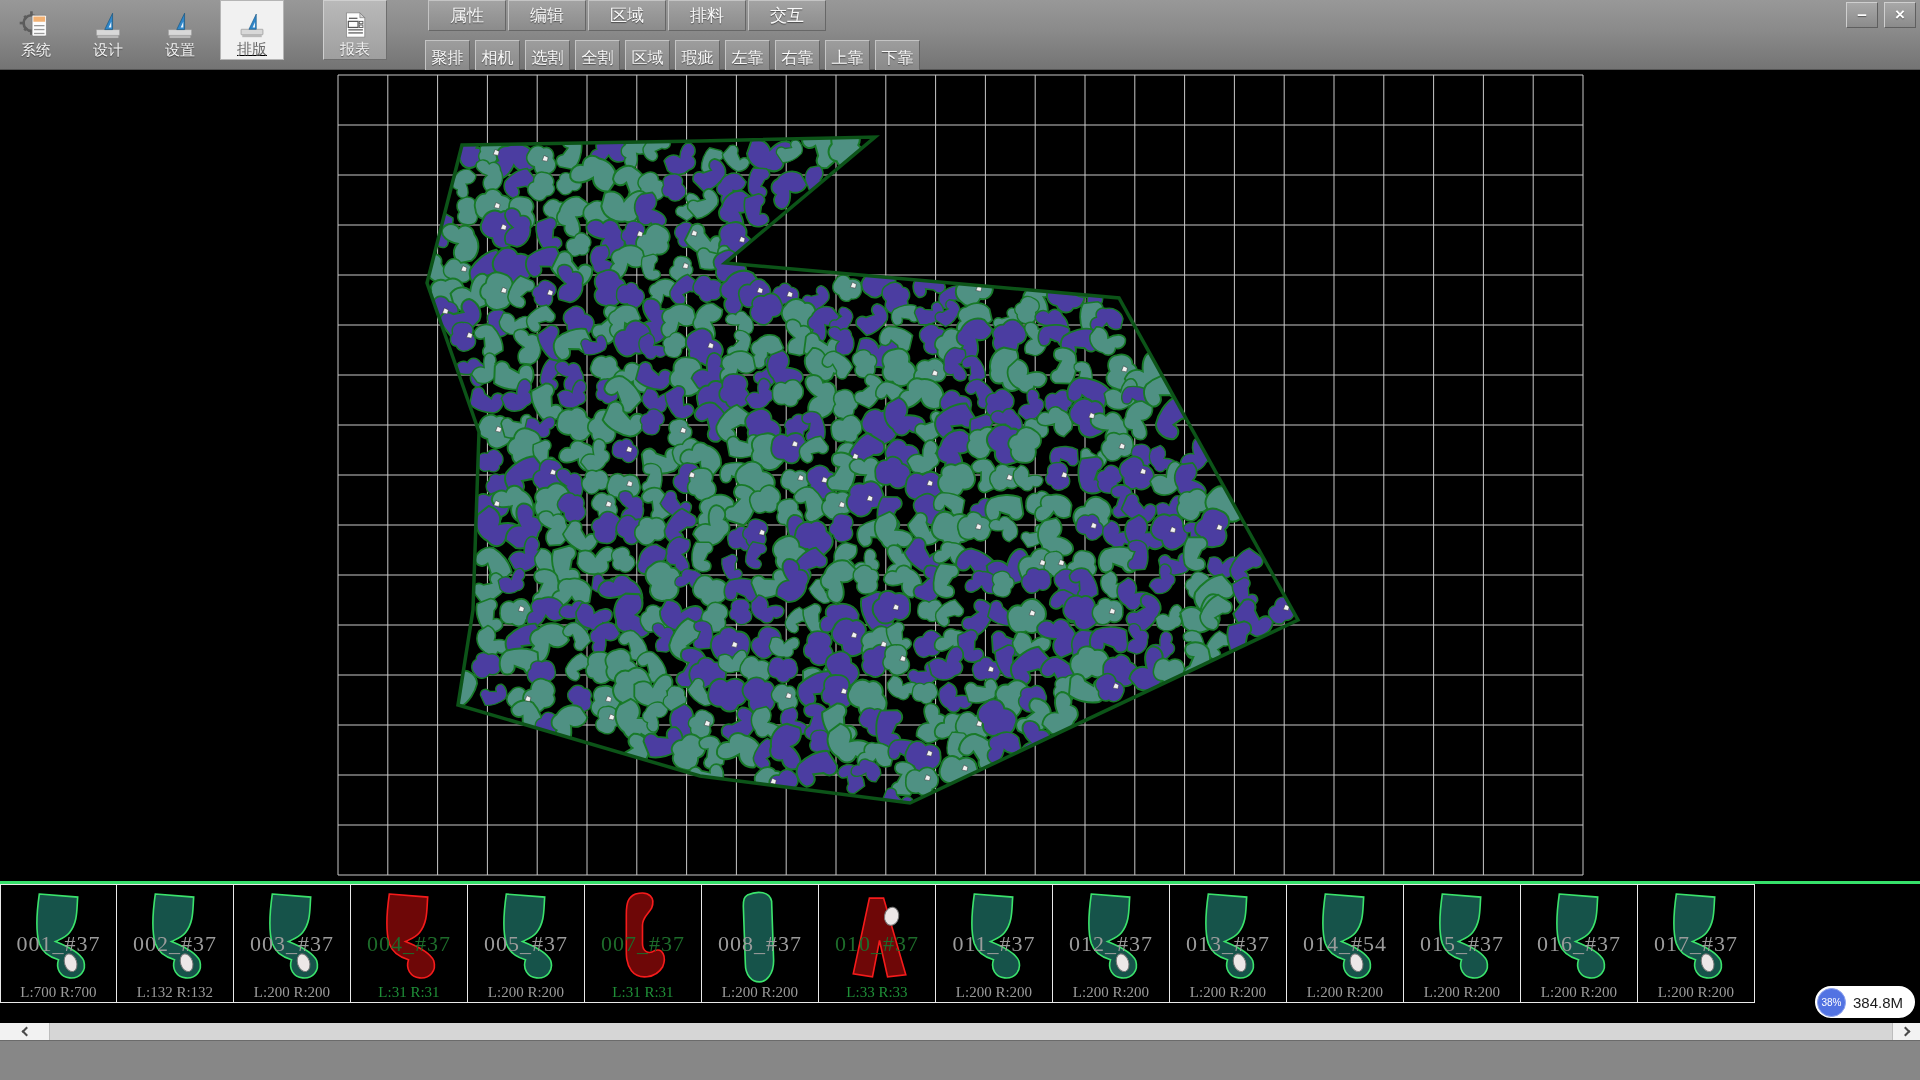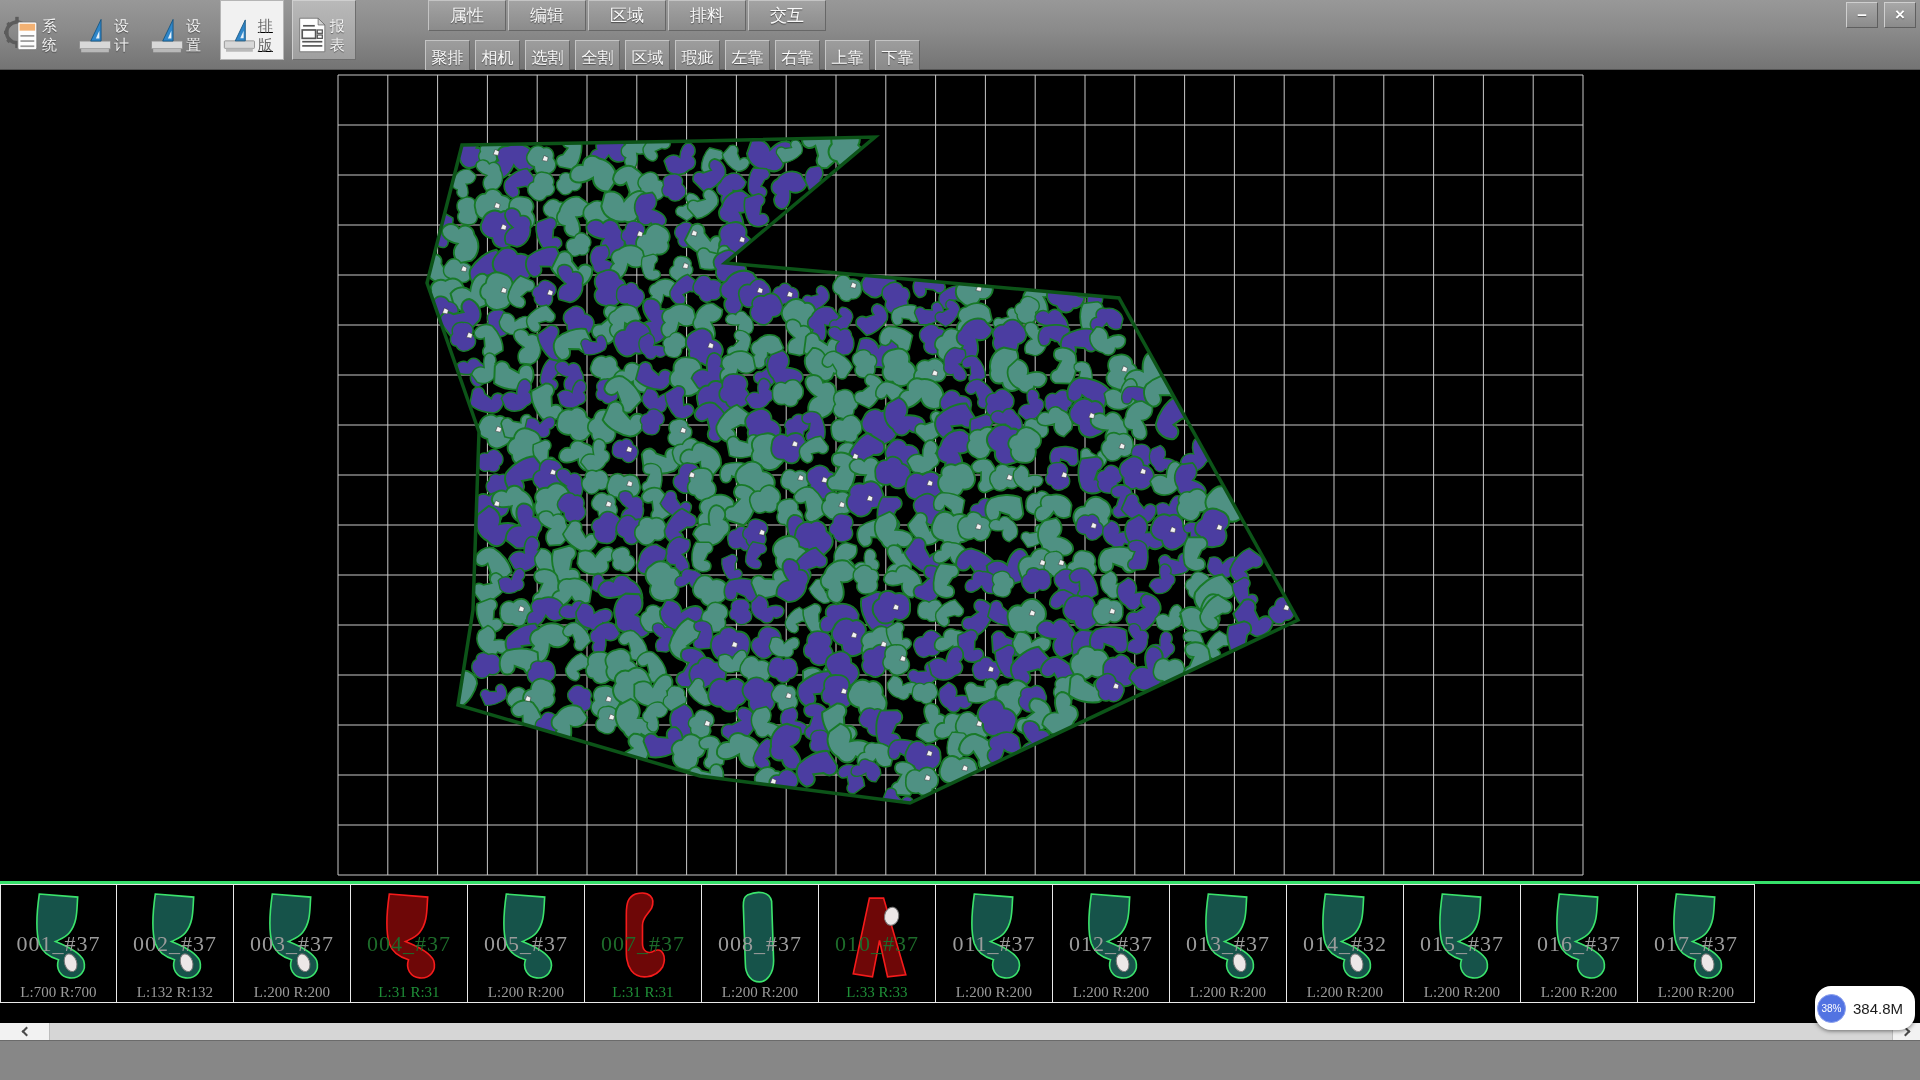--- a/index.html
+++ b/index.html
@@ -4,28 +4,28 @@
 <style>
   * { margin:0; padding:0; box-sizing:border-box; }
   html,body { width:1920px; height:1080px; overflow:hidden; background:#000;
     font-family:"Liberation Sans", sans-serif; }
   .app { position:relative; width:1920px; height:1080px; }
 
   
   .topbar { position:relative; width:1920px; height:70px;
     background:linear-gradient(#989898,#8a8a8a 45%,#747474); border-bottom:1px solid #555; }
   .bigbtns { position:absolute; left:4px; top:0; height:70px; display:flex; }
-  .bigbtn { width:64px; height:60px; margin-right:8px; display:flex; flex-direction:row;
+  .bigbtn { width:64px; height:60px; margin-right:8px; display:flex; flex-direction:column;
     align-items:center; justify-content:flex-start; padding-top:10px; cursor:default; }
   .bigbtn .blabel { font-size:15px; color:#f4f4f4; margin-top:1px;
     text-shadow:0 1px 1px rgba(0,0,0,.45); }
   .bigbtn.active { background:#f1f1f1; border:1px solid #b5b5b5;text-decoration:underline; }
   .bigbtn.active .blabel { color:#6a6a6a; text-shadow:none; }
   .bigbtn.boxed { background:linear-gradient(#b9b9b9,#9f9f9f); border:1px solid #cfcfcf;
-    border-right-color:#6e6e6e; border-bottom-color:#6e6e6e; }
+    border-right-color:#6e6e6e; border-bottom-color:#6e6e6e;margin-left:31px; }
   .bicon { width:44px; height:46px; }
 
   .menubar { position:absolute; left:428px; top:0; height:31px; display:flex; }
   .menu-item { width:78px; height:31px; margin-right:2px; display:flex; align-items:center;
     justify-content:center; font-size:17px; color:#fafafa; text-shadow:0 1px 1px rgba(0,0,0,.5);
     background:linear-gradient(#a3a3a3,#8b8b8b); border:1px solid;
     border-color:#c4c4c4 #676767 #676767 #c4c4c4; cursor:default; }
 
   .toolrow { position:absolute; left:425px; top:40px; height:37px; display:flex; }
   .tool-btn { width:45px; height:36px; margin-right:5px; display:flex; align-items:center;
@@ -55,21 +55,21 @@
   .thumb .tnum { position:absolute; left:0; right:0; top:46px; text-align:center;
     font-family:"Liberation Serif", serif; font-size:22px; letter-spacing:1px; color:#9b9b9b; }
   .thumb .tlr { position:absolute; left:0; right:0; bottom:1px; text-align:center;
     font-family:"Liberation Serif", serif; font-size:15px; color:#9b9b9b; }
   .thumb.red .tnum { color:#1d6b2a; }
   .thumb.red .tlr { color:#1f9038; }
 
   .strip-under { width:1920px; height:20px; background:#000; position:relative; }
 
   
-  .membadge { position:absolute; right:5px; top:-17px; height:44px; background:#fff;
+  .membadge { position:absolute; right:5px; top:-17px; height:32px; background:#fff;
     border-radius:16px; display:flex; align-items:center; padding:0 12px 0 2px;
     box-shadow:0 1px 4px rgba(0,0,0,.5); z-index:5;text-align:center; }
   .membadge .pct { width:29px; height:29px; border-radius:50%; background:#5273e2;
     border:1px solid #8ba0ee; color:#fff; font-size:10px; display:flex; align-items:center;
     justify-content:center; margin-right:7px; }
   .membadge .mval { font-size:15px; color:#1c1c1c; }
 
   
   .hscroll { position:relative; width:1920px; height:17px; background:#d6d6d6; }
   .hs-btn { position:absolute; top:0; width:50px; height:17px; background:#f2f2f2;
@@ -933,21 +933,21 @@
           <ellipse cx="61" cy="74" rx="6" ry="9" fill="#ece7e7" stroke="#777" stroke-width="1" transform="rotate(-18 61 74)"></ellipse>
         </svg>
       <div class="tnum">013_#37</div>
       <div class="tlr">L:200 R:200</div>
     </div>
     <div class="thumb teal">
       <svg class="tpic" viewBox="0 0 100 100">
           <path d="M30,6 L68,9 C67,22 68,34 60,44 C56,49 50,51 46,53 C56,57 70,63 74,72 C77,82 70,90 60,89 C51,88 46,80 49,71 C42,69 33,64 30,55 C26,42 28,20 30,6 Z" fill="#16534a" stroke="#3be36c" stroke-width="1.6"></path>
           <ellipse cx="61" cy="74" rx="6" ry="9" fill="#ece7e7" stroke="#777" stroke-width="1" transform="rotate(-18 61 74)"></ellipse>
         </svg>
-      <div class="tnum">014_#32</div>
+      <div class="tnum">014_#54</div>
       <div class="tlr">L:200 R:200</div>
     </div>
     <div class="thumb teal">
       <svg class="tpic" viewBox="0 0 100 100">
           <path d="M30,6 L68,9 C67,22 68,34 60,44 C56,49 50,51 46,53 C56,57 70,63 74,72 C77,82 70,90 60,89 C51,88 46,80 49,71 C42,69 33,64 30,55 C26,42 28,20 30,6 Z" fill="#16534a" stroke="#3be36c" stroke-width="1.6"></path>
         </svg>
       <div class="tnum">015_#37</div>
       <div class="tlr">L:200 R:200</div>
     </div>
     <div class="thumb teal">

